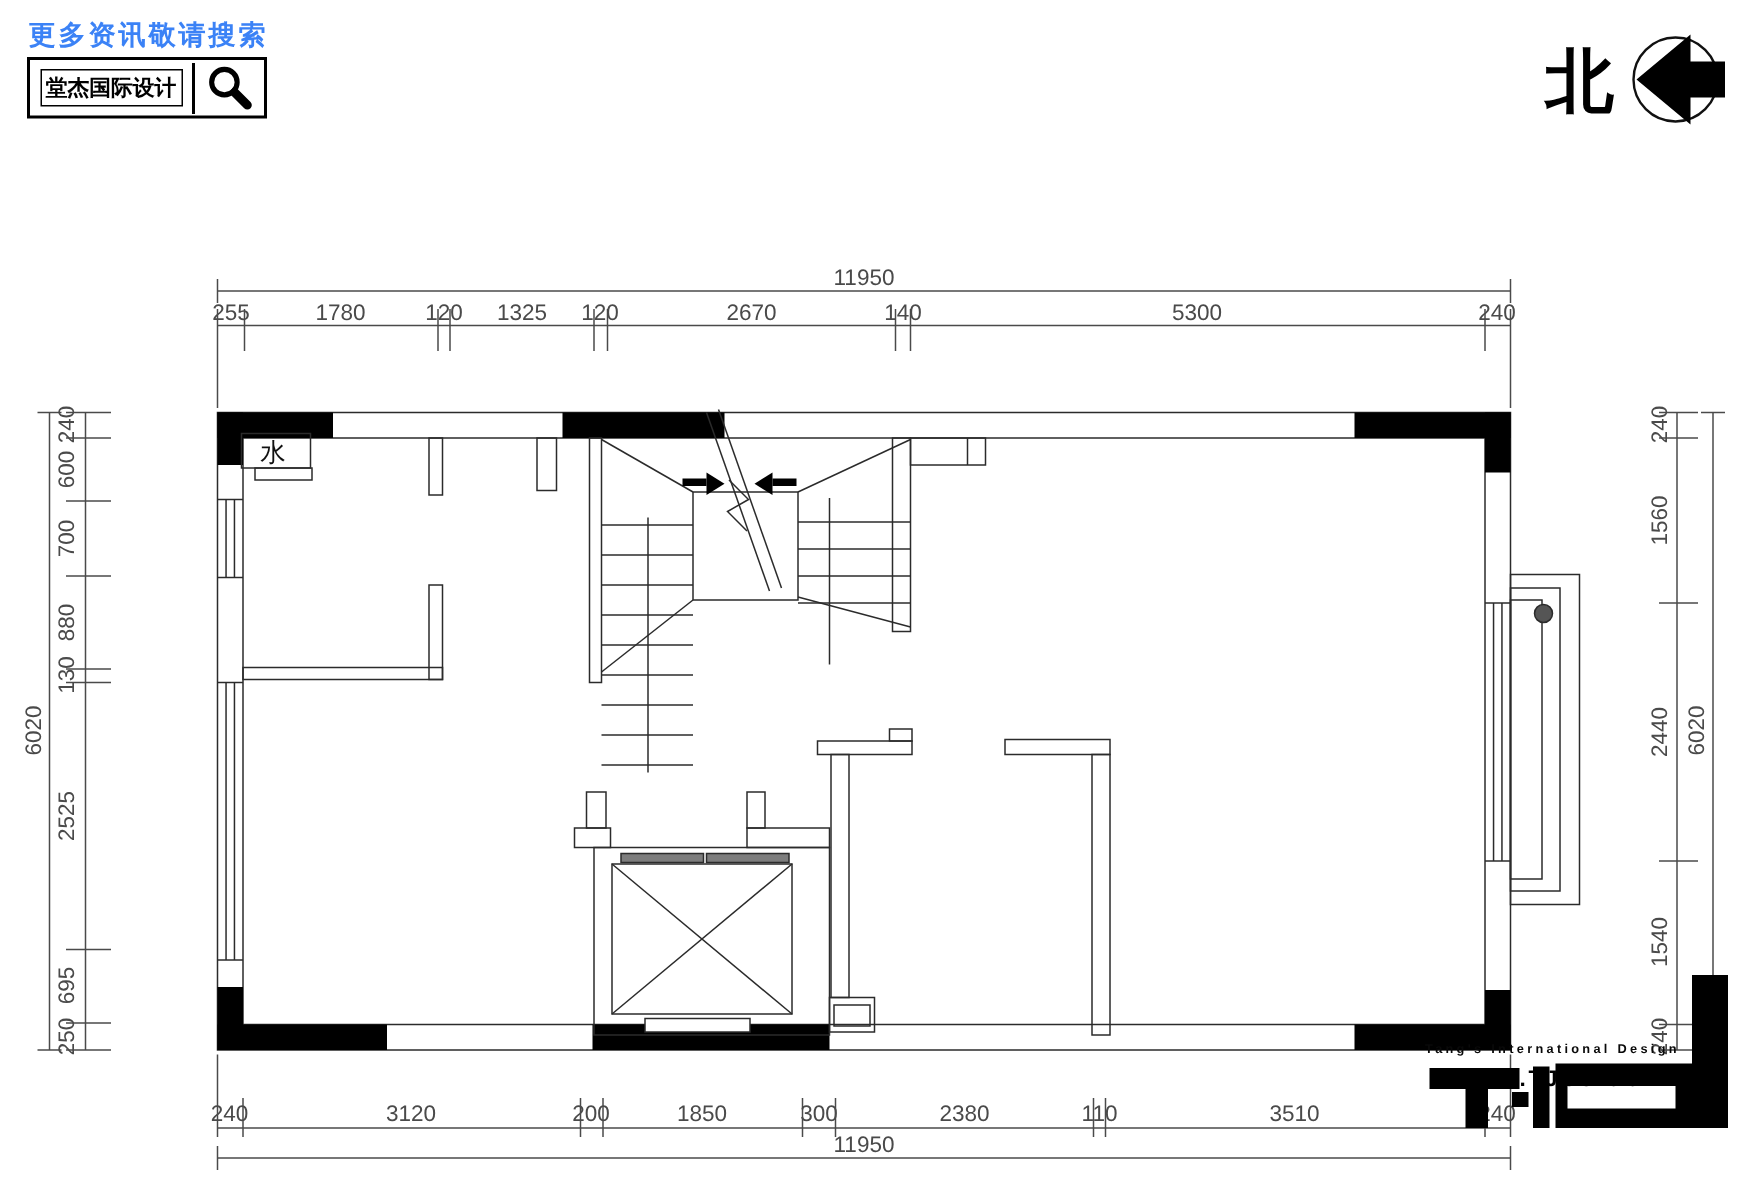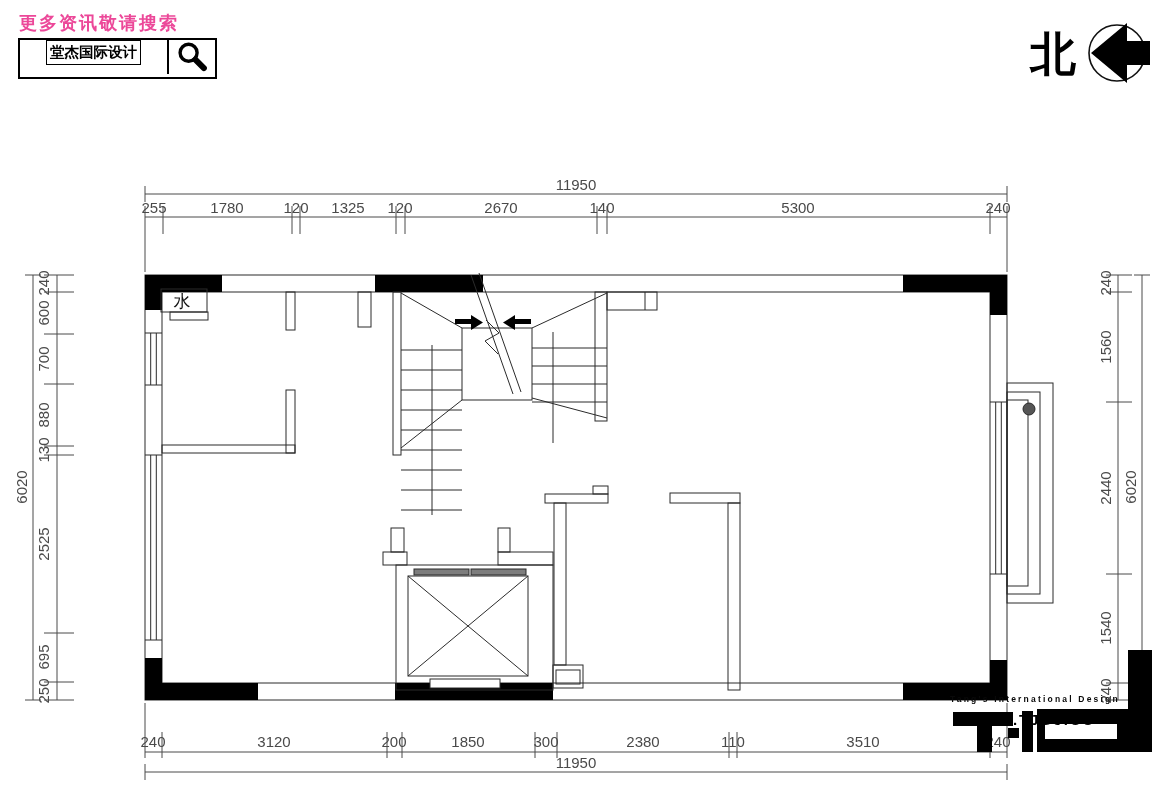--- a/index.html
+++ b/index.html
@@ -1,21 +1,21 @@
 <!DOCTYPE html>
 <html><head>
 <meta charset="utf-8">
 <style>
   html,body{margin:0;padding:0;}
   body{width:1158px;height:800px;position:relative;background:#fff;overflow:hidden;
        font-family:"Liberation Sans", sans-serif;}
   .abs{position:absolute;}
   
-  .promo{left:19px;top:11px;font-size:18px;font-weight:bold;color:#ec4899;letter-spacing:2px;}
-  .brandbox{left:18px;top:38px;width:199px;height:41px;border:2px solid #000;display:flex;align-items:flex-start;box-sizing:border-box;background:#fff;}
+  .promo{left:19px;top:11px;font-size:18px;font-weight:bold;color:#3b82f6;letter-spacing:2px;}
+  .brandbox{left:18px;top:38px;width:160px;height:41px;border:2px solid #000;display:flex;align-items:center;box-sizing:border-box;background:#fff;}
   .brandcell{flex:1;display:flex;align-items:center;justify-content:center;}
   .brandname{border:1.5px solid #000;padding:2px 3px;font-size:14.5px;font-weight:bold;color:#000;white-space:nowrap;}
   .lenscell{width:46px;border-left:2px solid #000;display:flex;align-items:center;justify-content:center;}
   
   .north{left:1030px;top:24px;font-size:46px;font-weight:bold;color:#000;font-family:"DejaVu Serif", serif;}
   
   #plan-svg{left:0;top:0;}
   .dimtxt{font-size:15px;fill:#4a4a4a;}
   
   .tagline{left:950px;top:694px;font-size:8.5px;font-weight:bold;letter-spacing:2.2px;color:#090909;white-space:nowrap;}

